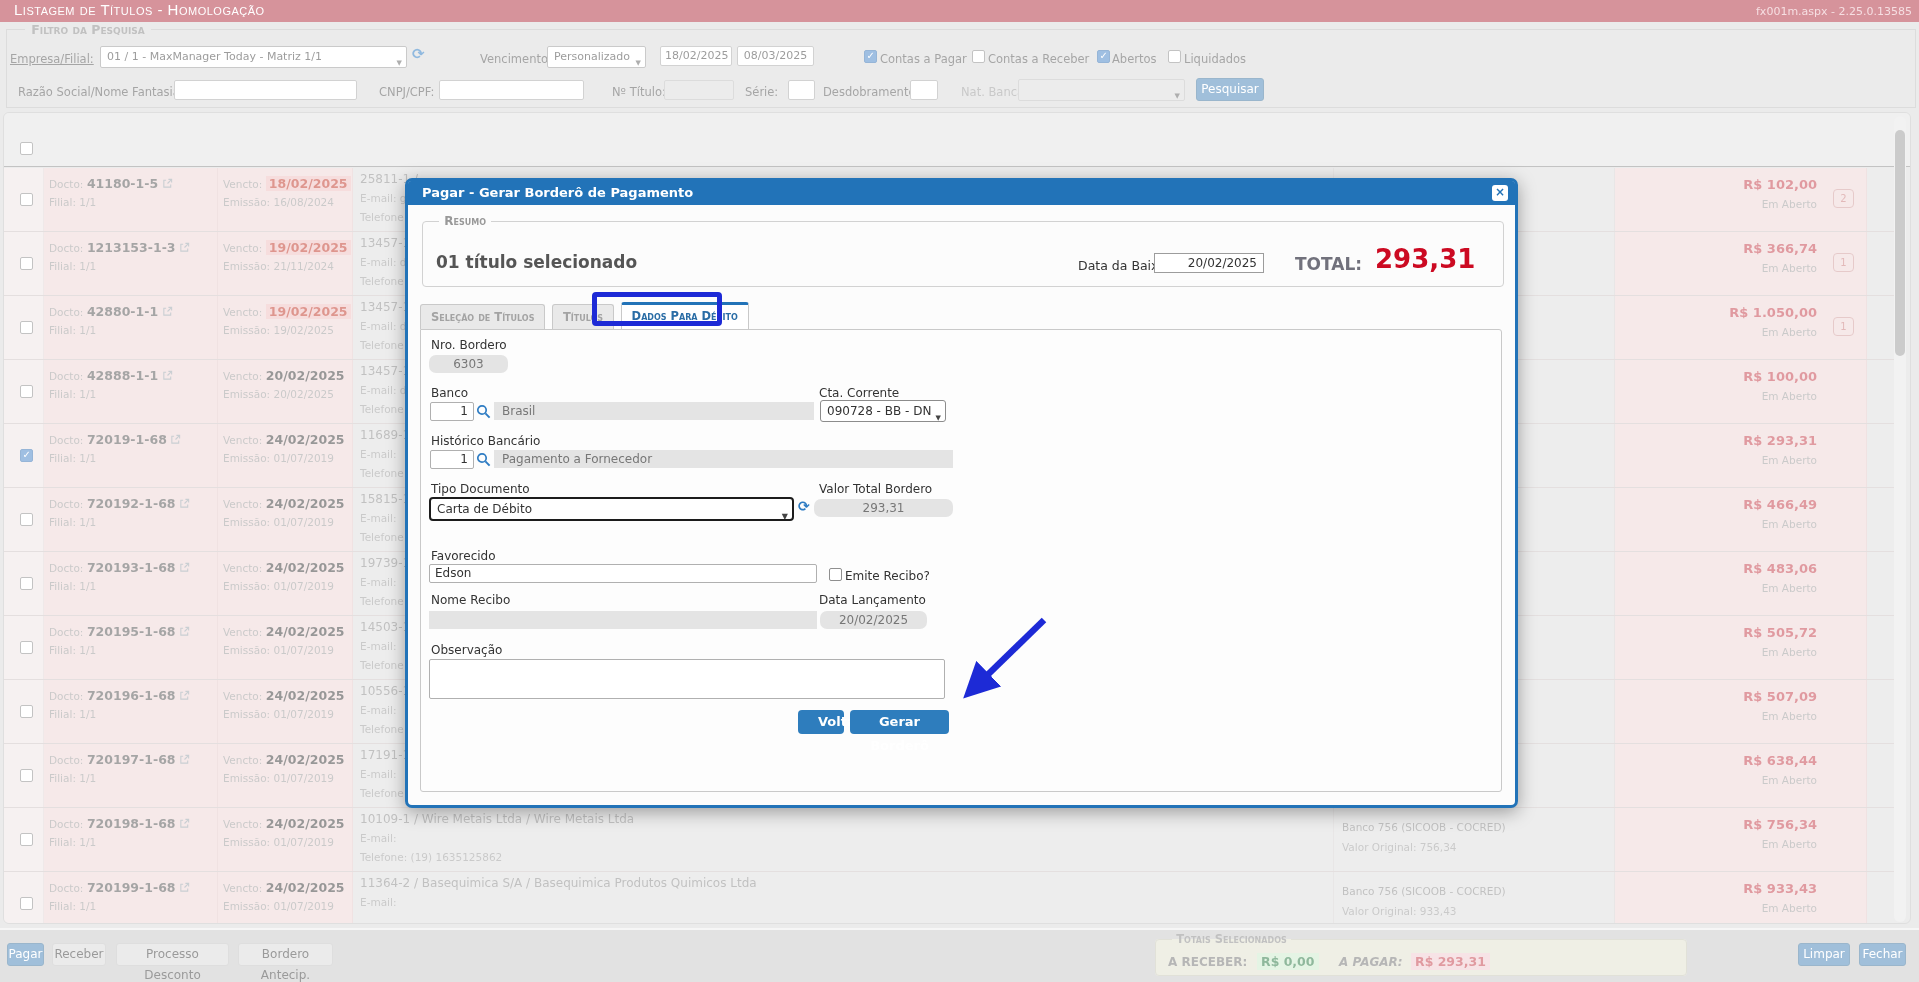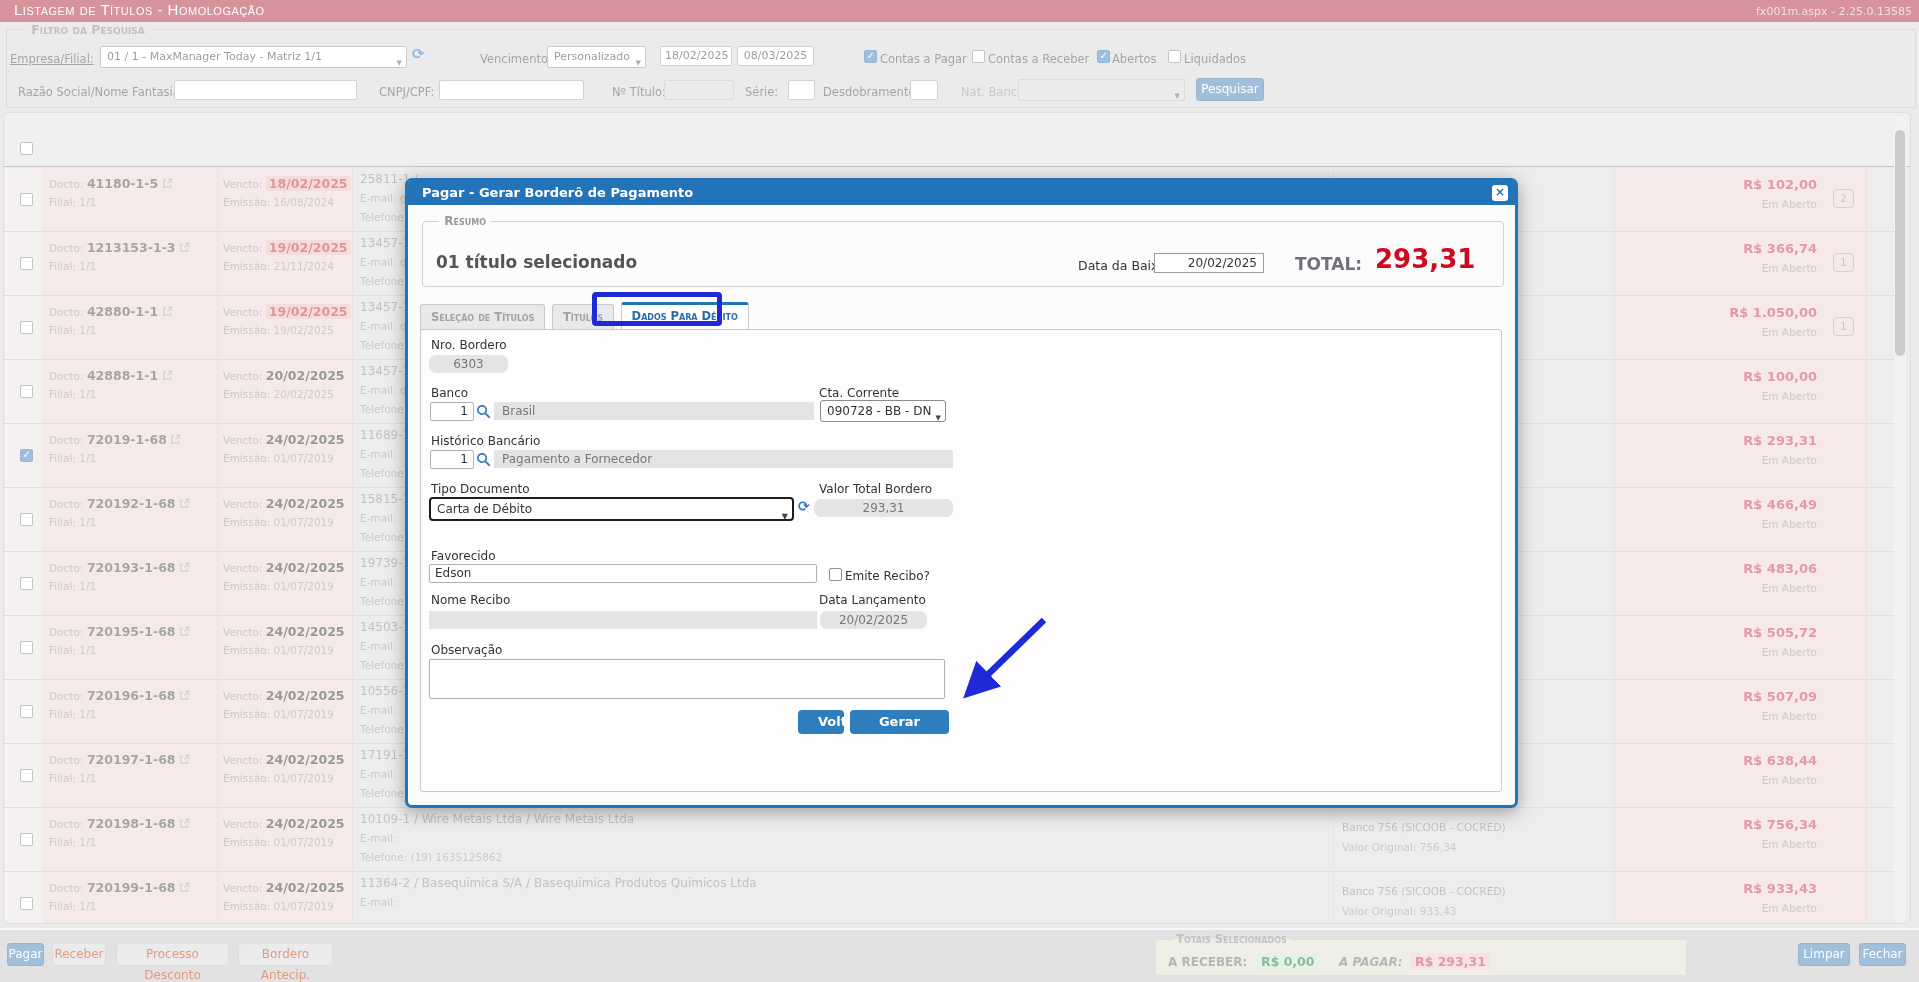--- a/index.html
+++ b/index.html
@@ -63,21 +63,21 @@
   .v1{position:absolute;right:49px;top:9px;color:#c5404c;font-weight:bold;font-size:13px;white-space:nowrap;}
   .v2{position:absolute;right:49px;top:30px;color:#9b9b9b;font-size:10.5px;}
   .badge{position:absolute;left:218px;top:21px;width:21px;height:19px;border:1px solid #d09c9c;
         border-radius:4px;color:#c97b7b;font-size:10px;display:flex;align-items:center;justify-content:center;}
   .vtrack{position:absolute;right:4px;top:3px;width:12px;height:806px;background:#e6e6e6;border-radius:6px;}
   .vthumb{position:absolute;left:1px;top:14px;width:10px;height:226px;background:#9e9e9e;border-radius:5px;}
 
   
   .footer{position:absolute;left:0;top:928px;width:100%;height:54px;background:#c9c9c9;border-top:2px solid #eeeeee;}
   .fbtn{position:absolute;top:13px;height:23px;line-height:21px;}
-  .fbtn.dis{background:#d9d9d9;color:#c2410c;border:1px solid #c0c0c0;}
+  .fbtn.dis{background:#d9d9d9;color:#404040;border:1px solid #c0c0c0;}
   .totset{position:absolute;left:1153px;top:2px;width:532px;height:44px;border:1px solid #c6c6b6;
         border-radius:4px;background:#e0e0cf;}
   .totset legend{margin-left:8px;padding:0 4px;font-size:11.5px;color:#8a8a8a;font-variant:small-caps;font-weight:bold;}
   .totlbl{position:absolute;top:9px;font-size:12px;font-weight:bold;color:#767676;}
   .totval{position:absolute;top:7px;font-size:12.5px;font-weight:bold;padding:1px 4px;}
   .tv-green{color:#2c7a45;background:#cdeacd;}
   .tv-red{color:#c5404c;background:#f0cbd0;}
 
   
   .overlay{position:absolute;inset:0;background:rgba(255,255,255,.47);z-index:50;}

